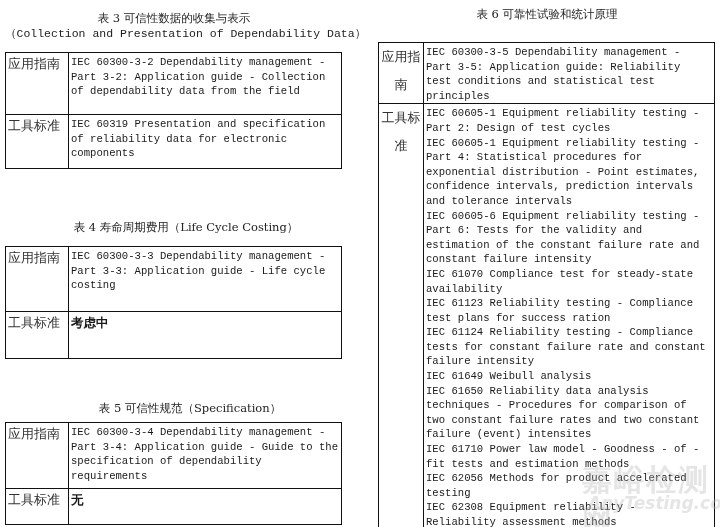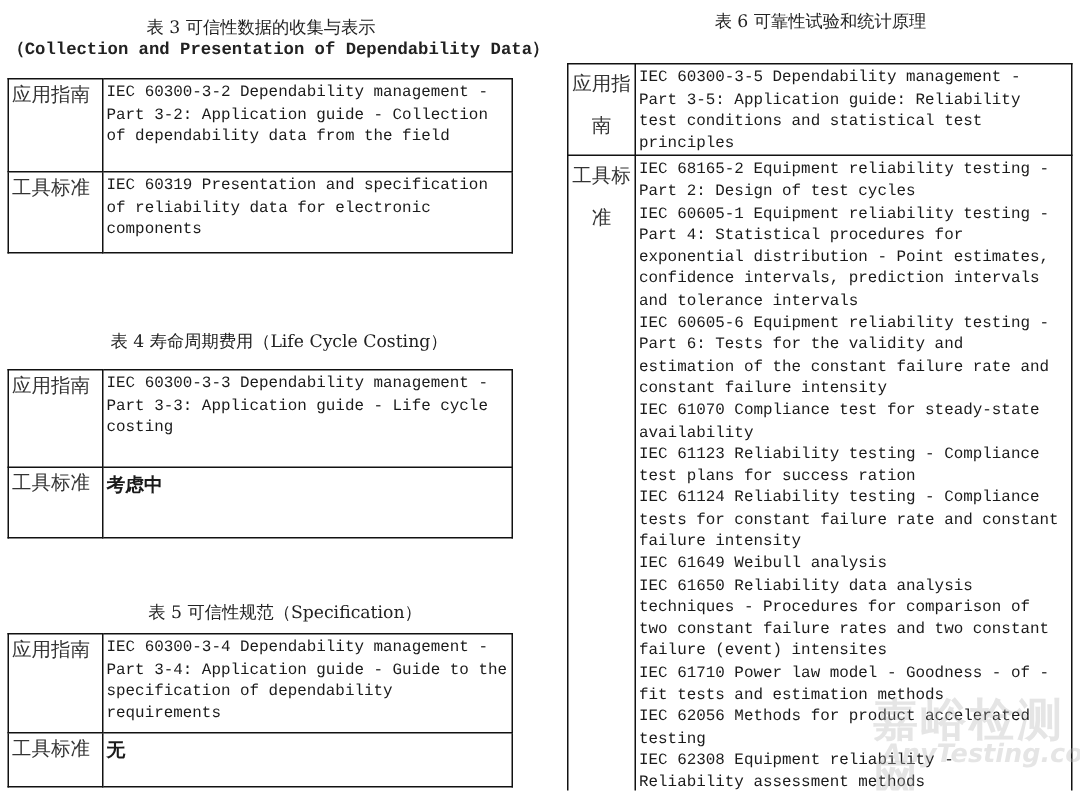--- a/index.html
+++ b/index.html
@@ -6,21 +6,21 @@
     body {
       width: 720px; height: 527px; position: relative; overflow: hidden;
       font-family: "Liberation Mono", "DejaVu Sans Mono", monospace;
       color: #1a1a1a;
     }
     .caption {
       position: absolute; text-align: center; white-space: nowrap;
       font-family: "DejaVu Serif", "Liberation Serif", serif;
       font-size: 11.5px; line-height: 16px; color: #222;
     }
-    .caption .en { font-family: "Liberation Mono", "DejaVu Sans Mono", monospace; font-size: 11.5px; font-weight: bold; }
+    .caption .en { font-family: "Liberation Mono", "DejaVu Sans Mono", monospace; font-size: 11.5px; }
     table.std {
       position: absolute; border-collapse: collapse; table-layout: fixed;
     }
     table.std td {
       border: 1.5px solid #111; vertical-align: top; padding: 0;
     }
     td.label {
       font-family: "DejaVu Serif", "Liberation Serif", serif;
       font-size: 13px; line-height: 19px; color: #333;
       padding: 1px 0 0 2px !important; white-space: nowrap;
@@ -135,21 +135,21 @@
   <tbody>
       <tr style="height:47px;">
     <td class="label6">应用指南</td>
     <td class="content">
           <span class="entry">IEC 60300-3-5 Dependability management - Part 3-5: Application guide: Reliability test conditions and statistical test principles</span>
         </td>
   </tr>
   <tr style="height:428px;">
     <td class="label6">工具标准</td>
     <td class="content">
-      <span class="entry">IEC 68165-2 Equipment reliability testing - Part 2: Design of test cycles</span>
+      <span class="entry">IEC 60605-1 Equipment reliability testing - Part 2: Design of test cycles</span>
       <span class="entry">IEC 60605-1 Equipment reliability testing - Part 4: Statistical procedures for exponential distribution - Point estimates, confidence intervals, prediction intervals and tolerance intervals</span>
       <span class="entry">IEC 60605-6 Equipment reliability testing - Part 6: Tests for the validity and estimation of the constant failure rate and constant failure intensity</span>
       <span class="entry">IEC 61070 Compliance test for steady-state availability</span>
       <span class="entry">IEC 61123 Reliability testing - Compliance test plans for success ration</span>
       <span class="entry">IEC 61124 Reliability testing - Compliance tests for constant failure rate and constant failure intensity</span>
       <span class="entry">IEC 61649 Weibull analysis</span>
       <span class="entry">IEC 61650 Reliability data analysis techniques - Procedures for comparison of two constant failure rates and two constant failure (event) intensites</span>
       <span class="entry">IEC 61710 Power law model - Goodness - of - fit tests and estimation methods</span>
       <span class="entry">IEC 62056 Methods for product accelerated testing</span>
       <span class="entry">IEC 62308 Equipment reliability - Reliability assessment methods</span>

